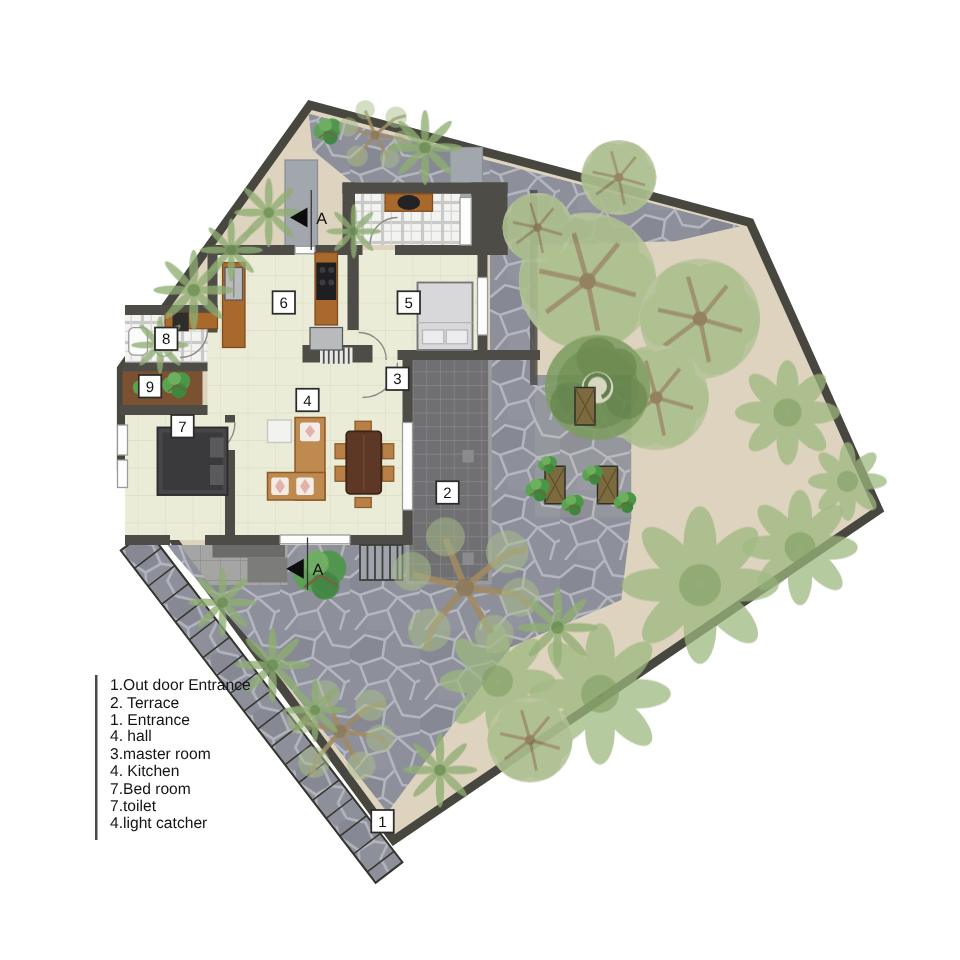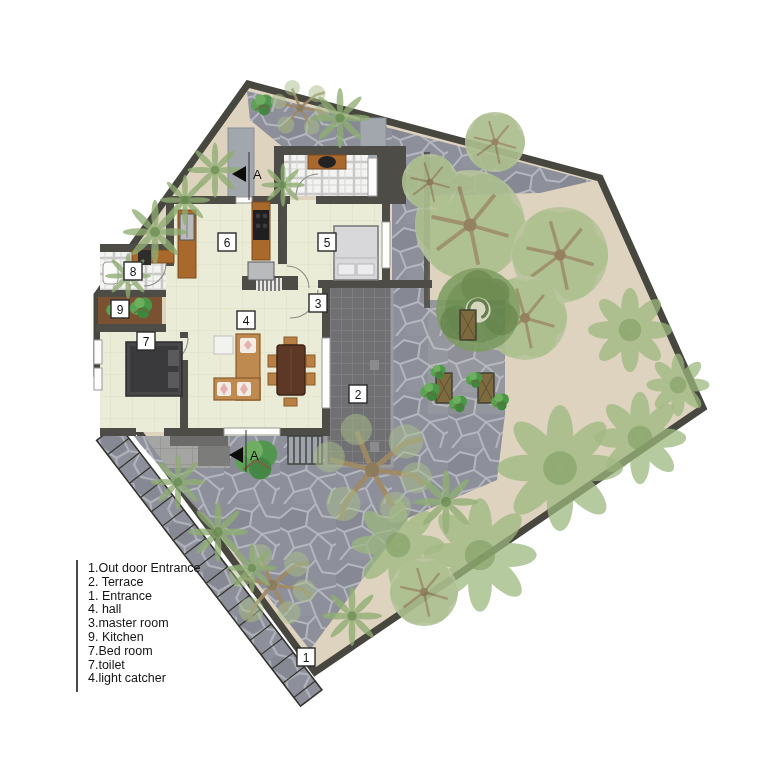--- a/index.html
+++ b/index.html
@@ -2,21 +2,21 @@
 <html><head>
 <meta charset="utf-8">
 <style>
   html,body{margin:0;padding:0;background:#ffffff;}
   .stage{position:relative;width:768px;height:768px;background:#ffffff;overflow:hidden;
          font-family:"Liberation Sans",sans-serif;}
   svg text{font-family:"Liberation Sans",sans-serif;}
   .rlabel rect{fill:#ffffff;stroke:#2b2b2b;stroke-width:1.4;}
   .rlabel text{font-size:12px;fill:#111;text-anchor:middle;}
   .smark text{font-size:13px;fill:#111;}
-  .legend{position:absolute;left:76px;top:560px;border-left:2px solid #4a4a4a;
+  .legend{position:absolute;left:76px;top:540px;border-left:2px solid #4a4a4a;
           padding:2px 0 6px 10px;color:#141414;}
   .legend-item{font-size:12.5px;line-height:13.8px;white-space:pre;}
 </style>
 </head>
 <body>
 
 <div class="stage">
 <svg width="768" height="768" viewBox="0 0 768 768">
 <defs>
   <pattern id="flag" width="56" height="56" patternUnits="userSpaceOnUse">
@@ -443,18 +443,18 @@
       </g>
 </svg>
 
 
 <div class="legend">
   <div class="legend-item">1.Out door Entrance</div>
   <div class="legend-item">2. Terrace</div>
   <div class="legend-item">1. Entrance</div>
   <div class="legend-item">4. hall</div>
   <div class="legend-item">3.master room</div>
-  <div class="legend-item">9. Kitchen</div>
+  <div class="legend-item">4. Kitchen</div>
   <div class="legend-item">7.Bed room</div>
   <div class="legend-item">7.toilet</div>
   <div class="legend-item">4.light catcher</div>
 </div>
 </div>
 
 </body></html>

